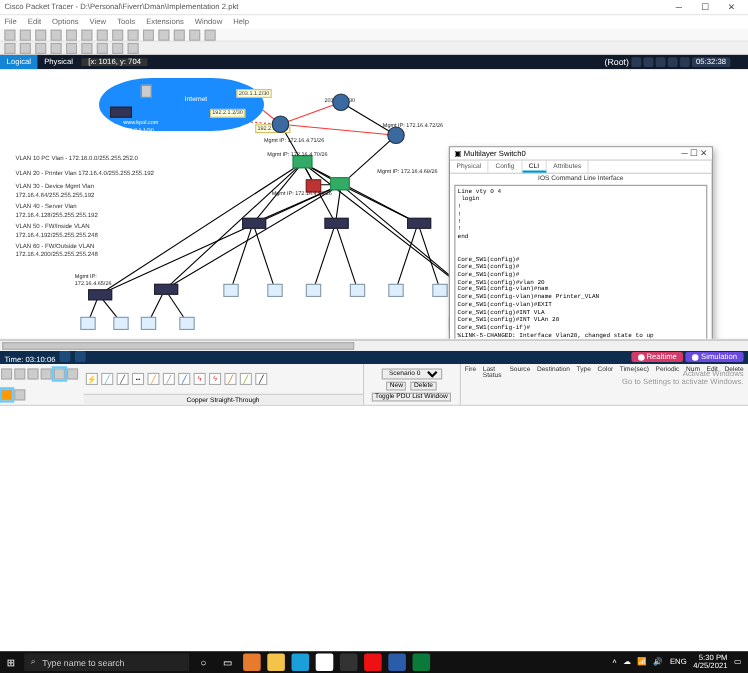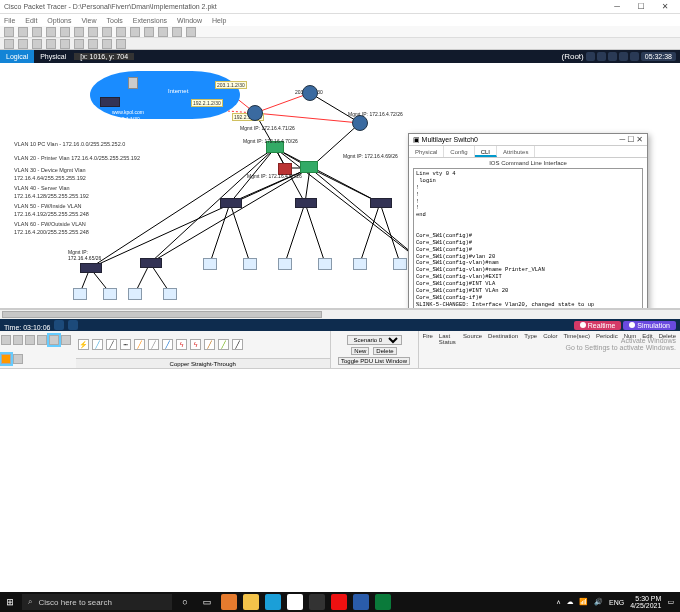--- a/index.html
+++ b/index.html
@@ -8,21 +8,21 @@
   .titlebar .winbtns span { display:inline-block; width:22px; text-align:center; color:#444; font-size:8px; cursor:pointer; }
   .menubar { height: 12px; background:#fff; display:flex; align-items:center; padding:0 4px; font-size:7px; color:#666; gap:10px; }
   .toolbar { height: 12px; background:#f8f8f8; display:flex; align-items:center; padding:0 4px; gap:4px; border-bottom:1px solid #ddd; }
   .toolbar .tbtn, .toolbar2 .tbtn { width:10px; height:10px; background:#ccc; border:1px solid #aaa; display:inline-block; }
   .toolbar2 { height: 12px; background:#f0f0f0; display:flex; align-items:center; padding:0 4px; gap:4px; border-bottom:1px solid #ccc; }
   .viewbar { height: 13px; background:#111a2b; display:flex; align-items:center; justify-content:space-between; color:#fff; font-size:7px; }
   .viewbar .left { display:flex; align-items:center; }
   .viewbar .tab { padding:0 6px; height:13px; line-height:13px; }
   .viewbar .tab.active { background:#1384d6; }
   .viewbar .coords { background:#333; padding:0 6px; margin-left:2px; }
-  .viewbar .right { display:flex; align-items:center; gap:2px; padding-right:4px; }
+  .viewbar .right { display:flex; align-items:center; gap:2px; padding-right:16px; }
   .viewbar .right .ic { width:9px; height:9px; background:#2a3a55; border-radius:2px; display:inline-block; }
   .viewbar .clock { background:#2a3a55; padding:1px 4px; border-radius:2px; }
   .canvas { position:relative; height: 246px; background:#fff; overflow:hidden; border-bottom:1px solid #ccc; }
   .cloud { position:absolute; left:90px; top:8px; width:150px; height:48px; background:#1a8cff; border-radius:60px/30px; }
   .cloud-label { position:absolute; left:168px; top:25px; color:#fff; font-size:6px; }
   .server-box { position:absolute; left:128px; top:14px; width:10px; height:12px; background:#ccc; border:1px solid #888; }
   .server2 { position:absolute; left:100px; top:34px; width:20px; height:10px; background:#335; border:1px solid #223; }
   .ip-label { position:absolute; background:#fffde0; border:1px solid #d0c060; font-size:5px; padding:0 1px; color:#333; white-space:nowrap; }
   .note { position:absolute; font-size:5.5px; color:#333; line-height:1.4; }
   .router { position:absolute; width:16px; height:16px; background:#3a6aa0; border-radius:50%; border:1px solid #234; }
@@ -373,21 +373,21 @@
     </div>
   </div>
 </div>
 
 <div class="blank" style="height:222px;"></div>
 
 <div class="taskbar">
   <div class="start">⊞</div>
   <div class="search">
     <span>⌕</span>
-    <span>Cisco here to search</span>
+    <span>Type name to search</span>
   </div>
   <div class="appic">○</div>
   <div class="appic">▭</div>
   <div class="appic" style="background:#e67b2e;"></div>
   <div class="appic" style="background:#f3c34a;"></div>
   <div class="appic" style="background:#1b9fd8;"></div>
   <div class="appic" style="background:#fff;"></div>
   <div class="appic" style="background:#333;"></div>
   <div class="appic" style="background:#e11;"></div>
   <div class="appic" style="background:#2a5caa;"></div>

